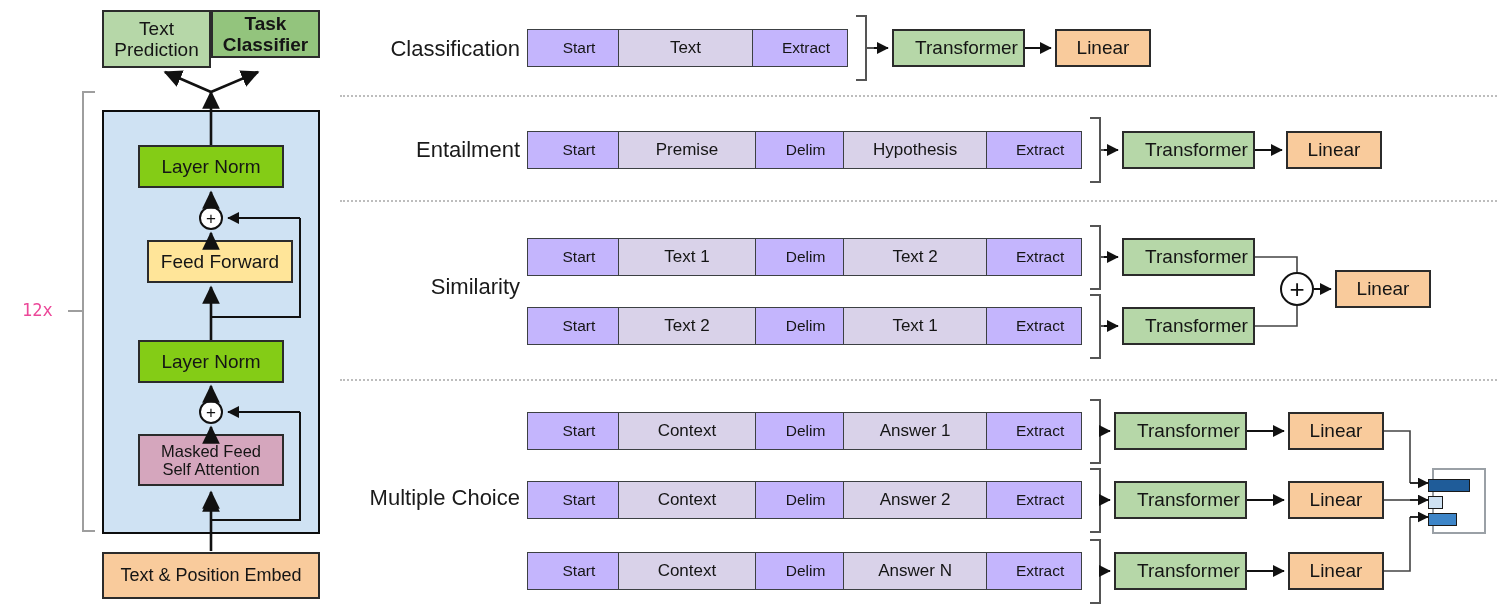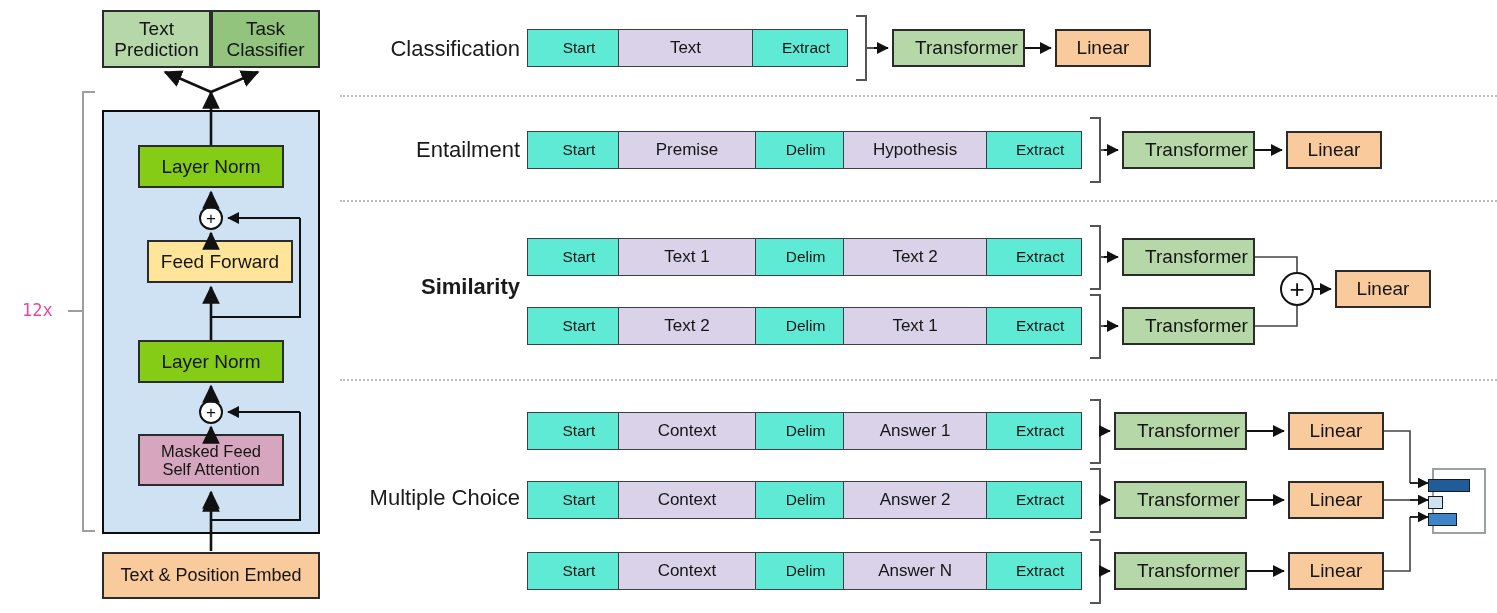--- a/index.html
+++ b/index.html
@@ -23,21 +23,21 @@
   }
 
   
   .c-green-light{background:#b6d7a8;}
   .c-green-dark {background:#93c47d;}
   .c-green      {background:#b6d7a8;padding-left:16px;}
   .c-purple     {background:#84cc16;}
   .c-yellow     {background:#ffe599;}
   .c-pink       {background:#d5a6bd;}
   .c-orange     {background:#f9cb9c;}
-  .c-tokblue    {background:#5eead4;padding-left:12px;}
+  .c-tokblue    {background:#c4b5fd;padding-left:12px;}
   .c-tokpurple  {background:#d9d2e9;}
 
   
   #encoder-panel{
     background:#cfe2f3;border:2.5px solid #0d0d0d;
   }
 
   
   #wires{position:absolute;left:0;top:0;width:1497px;height:613px;pointer-events:none;}
 
@@ -70,21 +70,21 @@
   #mc-chart{
     position:absolute;border:2px solid #9aa0a6;background:#ffffff;
   }
   #mc-chart .bar{position:absolute;border:1px solid #1a1a1a;}
 </style>
 </head>
 <body>
 
 <div class="box c-green-light" style="left:102px;top:10px;width:109px;height:58px;">Text
 Prediction</div>
-<div class="box c-green-dark" style="left:211px;top:10px;width:109px;height:58px;border-left-width:2px;">Task
+<div class="box c-green-dark" style="left:211px;top:10px;width:109px;height:48px;border-left-width:2px;font-weight:bold;">Task
 Classifier</div>
 
 <div id="repeat-label" style="left:22px;top:300px;">12x</div>
 
 <div class="abs" id="encoder-panel" style="left:102px;top:110px;width:218px;height:424px;"></div>
 
 <div class="box c-purple" style="left:138px;top:145px;width:146px;height:43px;">Layer Norm</div>
 <div class="box c-yellow" style="left:138px;top:240px;width:146px;height:43px;margin-left:9px;">Feed Forward</div>
 <div class="box c-purple" style="left:138px;top:340px;width:146px;height:43px;">Layer Norm</div>
 <div class="box c-pink" style="left:138px;top:434px;width:146px;height:52px;font-size:16.5px;">Masked Feed
@@ -94,21 +94,21 @@
 
 <div class="abs" style="left:199px;top:206px;width:24px;height:24px;border:2px solid #111;border-radius:50%;
             background:#fff;display:flex;align-items:center;justify-content:center;
             font-size:17px;line-height:1;color:#111;">+</div>
 <div class="abs" style="left:199px;top:400px;width:24px;height:24px;border:2px solid #111;border-radius:50%;
             background:#fff;display:flex;align-items:center;justify-content:center;
             font-size:17px;line-height:1;color:#111;">+</div>
 
 <div class="task-label" style="left:360px;top:36px;width:160px;">Classification</div>
 <div class="task-label" style="left:360px;top:137px;width:160px;">Entailment</div>
-<div class="task-label" style="left:360px;top:274px;width:160px;font-weight:bold;">Similarity</div>
+<div class="task-label" style="left:360px;top:274px;width:160px;">Similarity</div>
 <div class="task-label" style="left:350px;top:485px;width:170px;">Multiple Choice</div>
 
 <div class="sep" style="left:340px;top:95px;width:1157px;"></div>
 <div class="sep" style="left:340px;top:200px;width:1157px;"></div>
 <div class="sep" style="left:340px;top:379px;width:1157px;"></div>
 
 <div class="strip" style="left:527px;top:29px;width:321px;">
   <div class="seg c-tokblue small" style="width:91px;">Start</div>
   <div class="seg c-tokpurple" style="width:134px;">Text</div>
   <div class="seg c-tokblue small" style="width:94px;">Extract</div>

